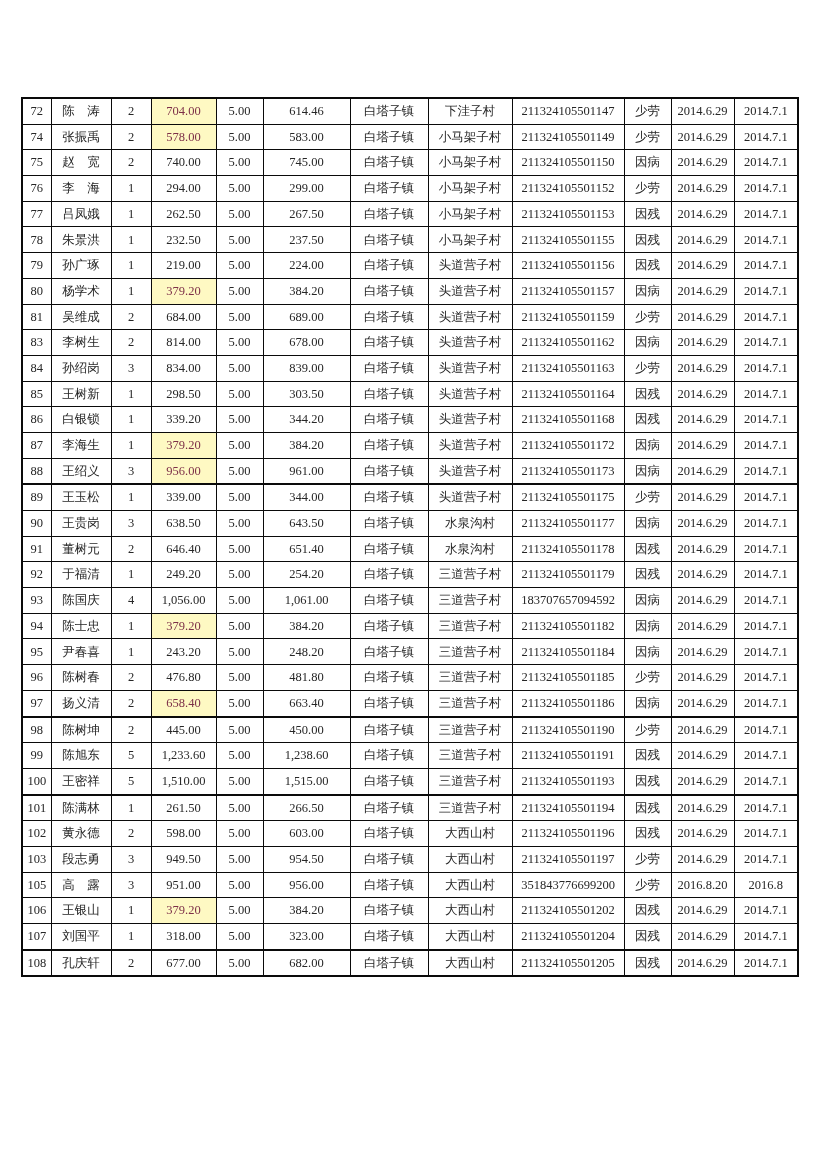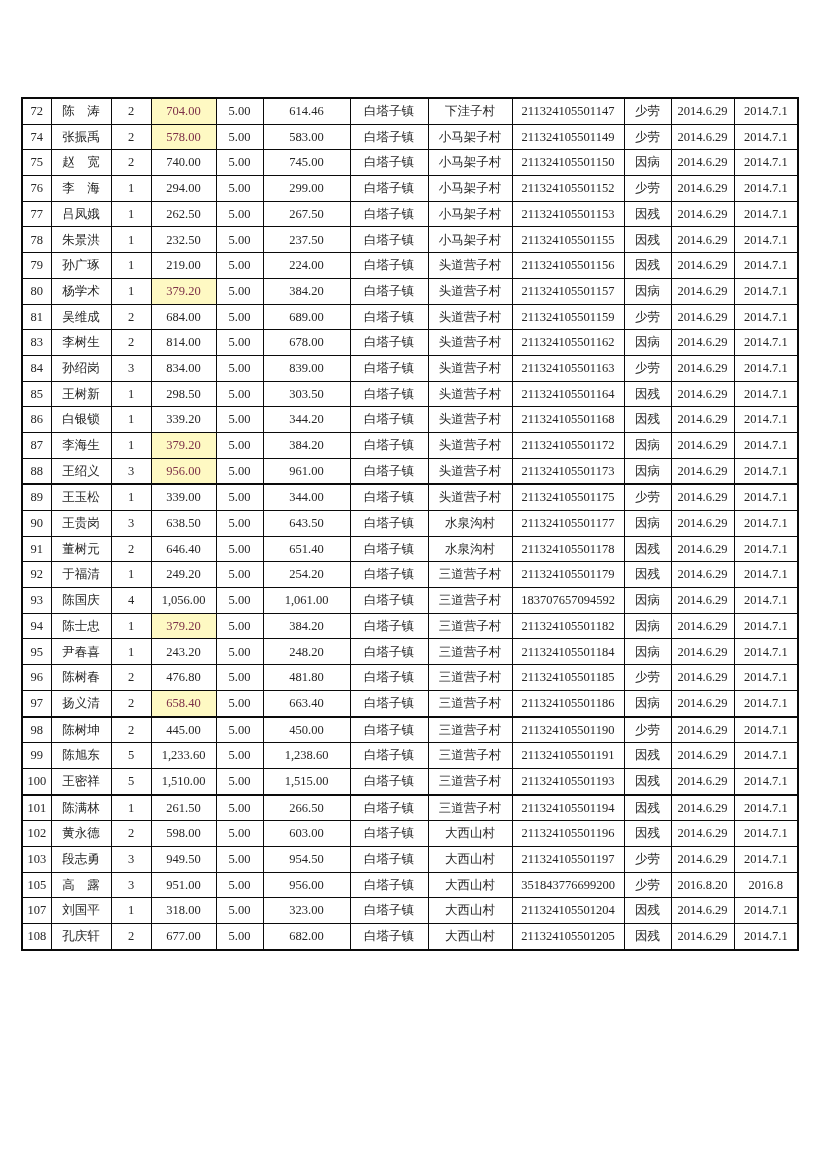--- a/index.html
+++ b/index.html
@@ -493,20 +493,34 @@
           <td>5.00</td>
           <td>956.00</td>
           <td>白塔子镇</td>
           <td>大西山村</td>
           <td>351843776699200</td>
           <td>少劳</td>
           <td>2016.8.20</td>
           <td>2016.8</td>
         </tr>
         <tr>
+          <td>106</td>
+          <td>王银山</td>
+          <td>1</td>
+          <td class="hl">379.20</td>
+          <td>5.00</td>
+          <td>384.20</td>
+          <td>白塔子镇</td>
+          <td>大西山村</td>
+          <td>211324105501202</td>
+          <td>因残</td>
+          <td>2014.6.29</td>
+          <td>2014.7.1</td>
+        </tr>
+        <tr>
           <td>107</td>
           <td>刘国平</td>
           <td>1</td>
           <td>318.00</td>
           <td>5.00</td>
           <td>323.00</td>
           <td>白塔子镇</td>
           <td>大西山村</td>
           <td>211324105501204</td>
           <td>因残</td>

